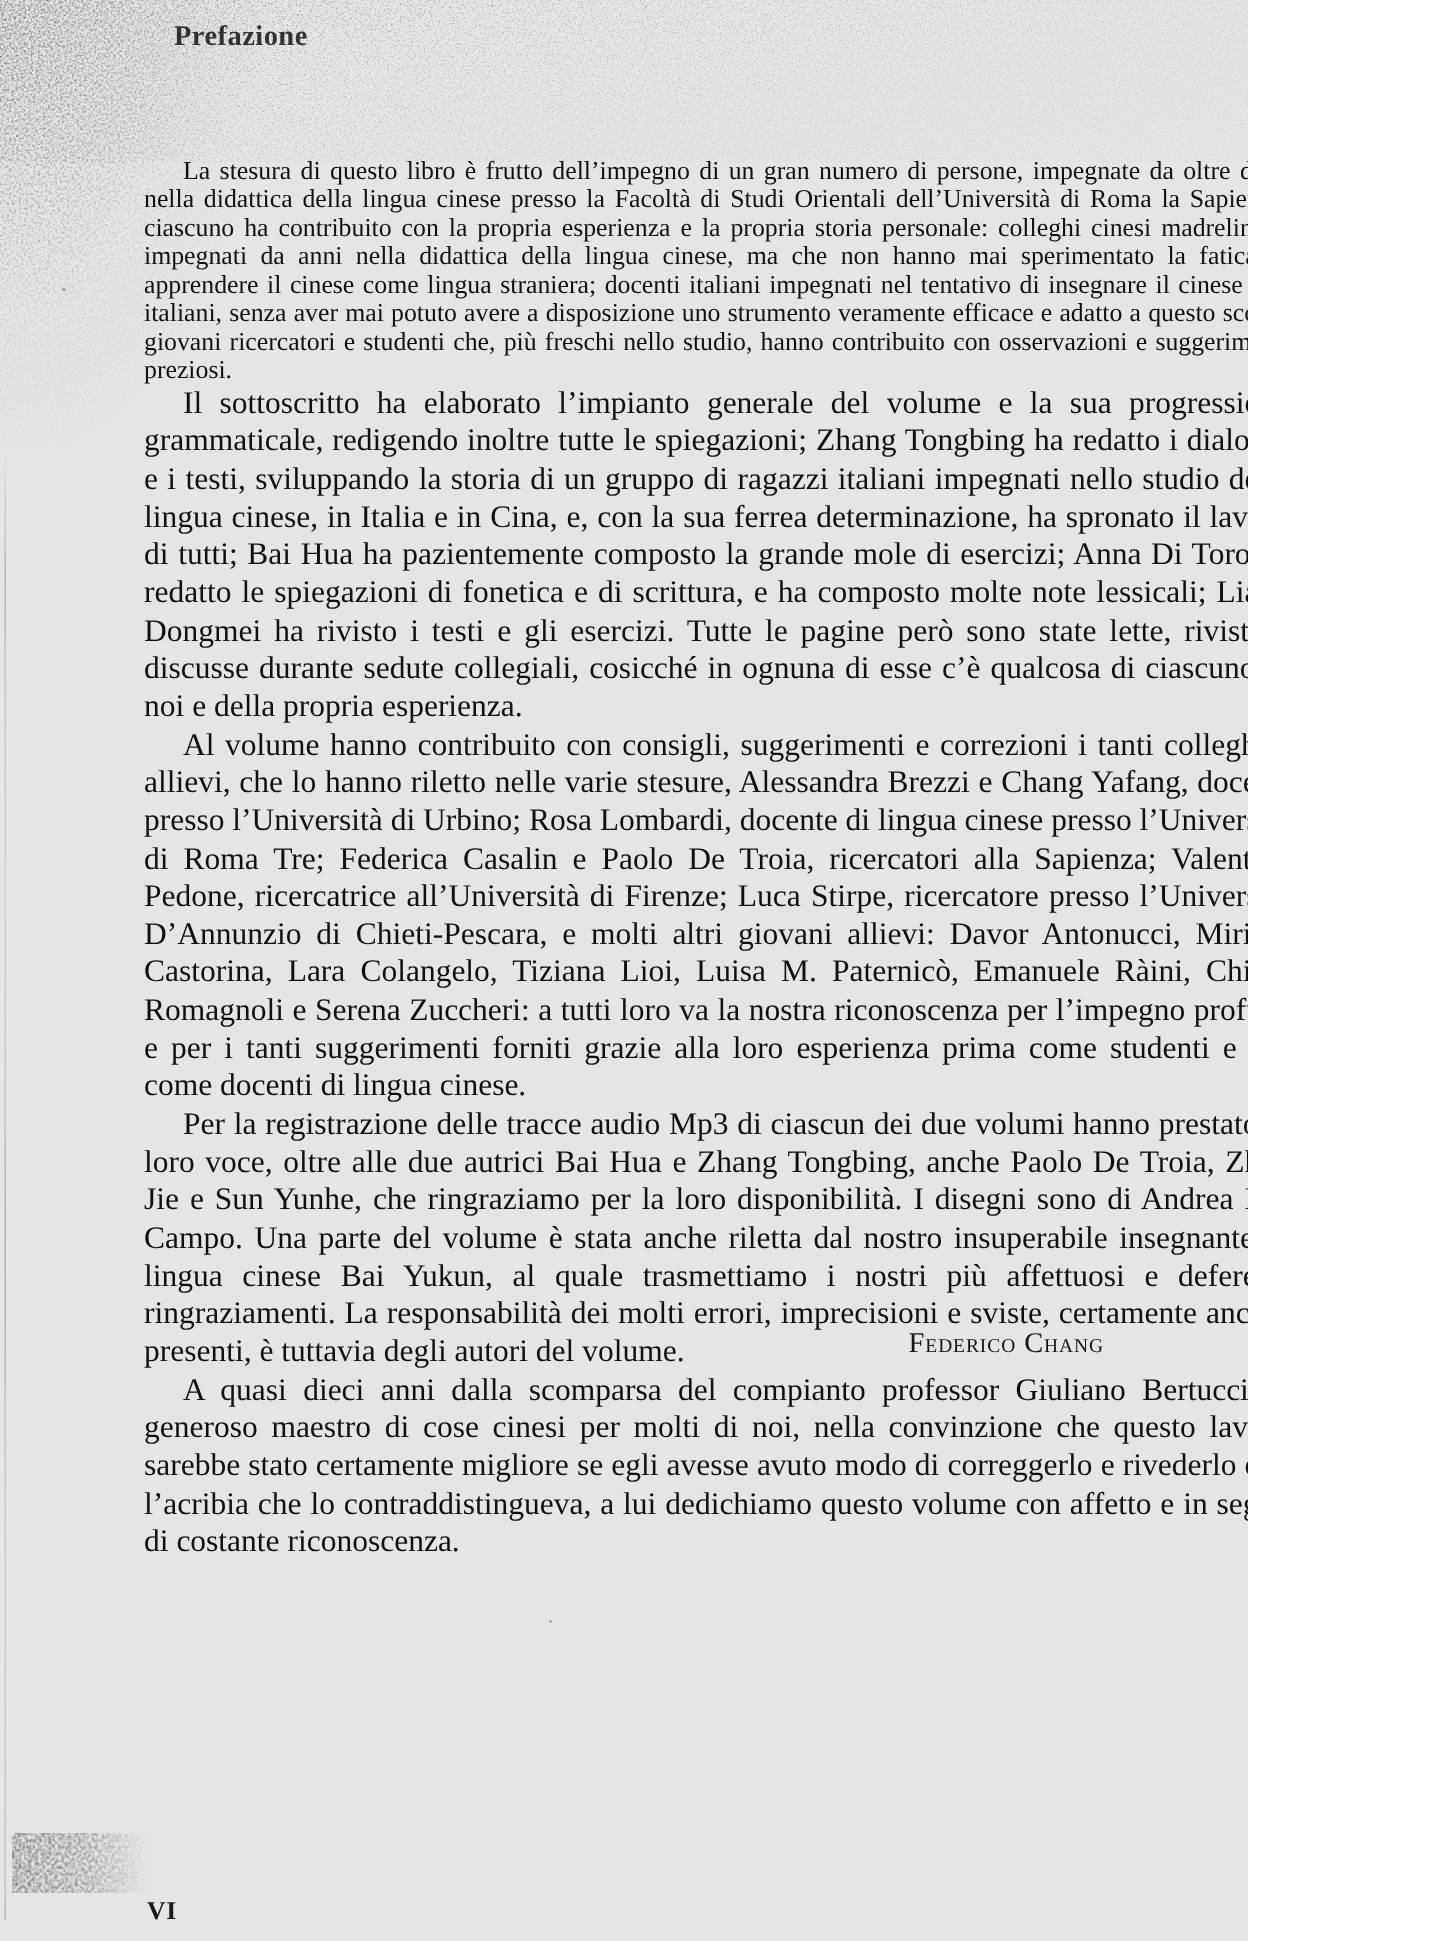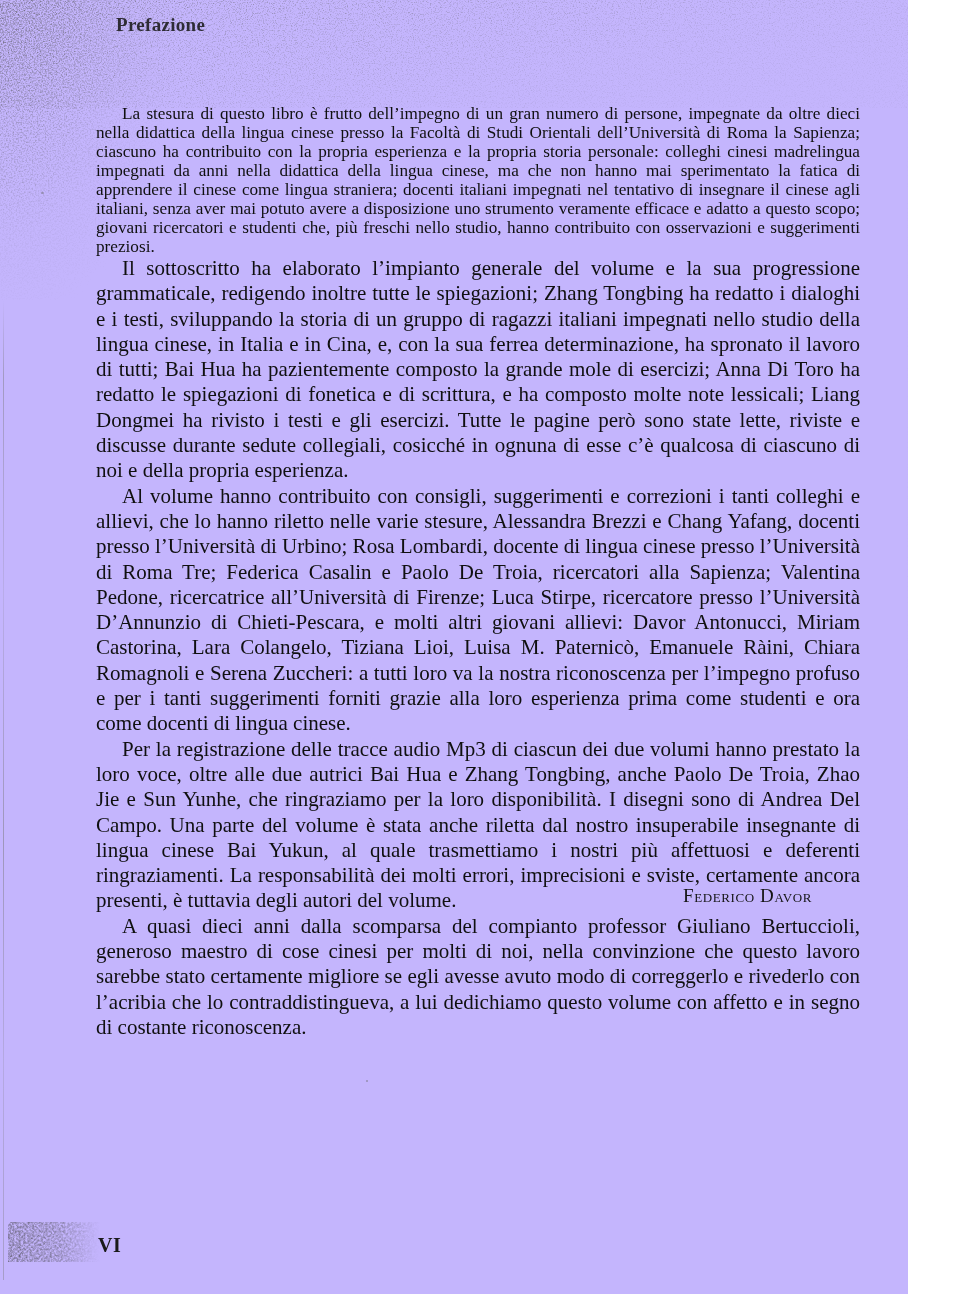--- a/index.html
+++ b/index.html
@@ -2,27 +2,26 @@
 <html><head>
 <meta charset="utf-8">
 <style>
   html, body {
     margin: 0;
     padding: 0;
     background: #ffffff;
   }
   #page {
     position: relative;
-    width: 896px;
+    width: 832px;
     height: 1294px;
-    background: #c4b5fd;
+    background: #e5e5e5;
     overflow: hidden;
     font-family: "Liberation Serif", "DejaVu Serif", serif;
     color: #111111;
-    padding-left: 12px;
   }
 
   
   .noise-band {
     position: absolute;
     left: 0;
     top: 0;
     width: 960px;
     height: 108px;
     pointer-events: none;
@@ -80,22 +79,22 @@
     letter-spacing: 0.6px;
     color: #141414;
     text-align: right;
     white-space: nowrap;
   }
 
   
   .folio {
     position: absolute;
     left: 98px;
-    top: 1234px;
-    font-size: 20px;
+    top: 1264px;
+    font-size: 17px;
     font-weight: 700;
     color: #1a1a1a;
     letter-spacing: 0.5px;
   }
   .folio-smudge {
     position: absolute;
     left: 8px;
     top: 1222px;
     width: 92px;
     height: 40px;
@@ -206,21 +205,21 @@
   <div class="running-head">Prefazione</div>
 
   <div class="textblock">
     <p class="para p1">La stesura di questo libro è frutto dell’impegno di un gran numero di persone, impegnate da oltre dieci nella didattica della lingua cinese presso la Facoltà di Studi Orientali dell’Università di Roma la Sapienza; ciascuno ha contribuito con la propria esperienza e la propria storia personale: colleghi cinesi madrelingua impegnati da anni nella didattica della lingua cinese, ma che non hanno mai sperimentato la fatica di apprendere il cinese come lingua straniera; docenti italiani impegnati nel tentativo di insegnare il cinese agli italiani, senza aver mai potuto avere a disposizione uno strumento veramente efficace e adatto a questo scopo; giovani ricercatori e studenti che, più freschi nello studio, hanno contribuito con osservazioni e suggerimenti preziosi.</p>
     <p class="para p2">Il sottoscritto ha elaborato l’impianto generale del volume e la sua progressione grammaticale, redigendo inoltre tutte le spiegazioni; Zhang Tongbing ha redatto i dialoghi e i testi, sviluppando la storia di un gruppo di ragazzi italiani impegnati nello studio della lingua cinese, in Italia e in Cina, e, con la sua ferrea determinazione, ha spronato il lavoro di tutti; Bai Hua ha pazientemente composto la grande mole di esercizi; Anna Di Toro ha redatto le spiegazioni di fonetica e di scrittura, e ha composto molte note lessicali; Liang Dongmei ha rivisto i testi e gli esercizi. Tutte le pagine però sono state lette, riviste e discusse durante sedute collegiali, cosicché in ognuna di esse c’è qualcosa di ciascuno di noi e della propria esperienza.</p>
     <p class="para p2">Al volume hanno contribuito con consigli, suggerimenti e correzioni i tanti colleghi e allievi, che lo hanno riletto nelle varie stesure, Alessandra Brezzi e Chang Yafang, docenti presso l’Università di Urbino; Rosa Lombardi, docente di lingua cinese presso l’Università di Roma Tre; Federica Casalin e Paolo De Troia, ricercatori alla Sapienza; Valentina Pedone, ricercatrice all’Università di Firenze; Luca Stirpe, ricercatore presso l’Università D’Annunzio di Chieti-Pescara, e molti altri giovani allievi: Davor Antonucci, Miriam Castorina, Lara Colangelo, Tiziana Lioi, Luisa M. Paternicò, Emanuele Ràini, Chiara Romagnoli e Serena Zuccheri: a tutti loro va la nostra riconoscenza per l’impegno profuso e per i tanti suggerimenti forniti grazie alla loro esperienza prima come studenti e ora come docenti di lingua cinese.</p>
     <p class="para p2">Per la registrazione delle tracce audio Mp3 di ciascun dei due volumi hanno prestato la loro voce, oltre alle due autrici Bai Hua e Zhang Tongbing, anche Paolo De Troia, Zhao Jie e Sun Yunhe, che ringraziamo per la loro disponibilità. I disegni sono di Andrea Del Campo. Una parte del volume è stata anche riletta dal nostro insuperabile insegnante di lingua cinese Bai Yukun, al quale trasmettiamo i nostri più affettuosi e deferenti ringraziamenti. La responsabilità dei molti errori, imprecisioni e sviste, certamente ancora presenti, è tuttavia degli autori del volume.</p>
     <p class="para p2">A quasi dieci anni dalla scomparsa del compianto professor Giuliano Bertuccioli, generoso maestro di cose cinesi per molti di noi, nella convinzione che questo lavoro sarebbe stato certamente migliore se egli avesse avuto modo di correggerlo e rivederlo con l’acribia che lo contraddistingueva, a lui dedichiamo questo volume con affetto e in segno di costante riconoscenza.</p>
   </div>
 
-  <div class="signature">Federico Davor</div>
+  <div class="signature">Federico Chang</div>
 
   <svg class="folio-smudge" width="92" height="40" viewBox="0 0 92 40" aria-hidden="true">
     <defs>
       <filter id="grainFolio" x="0" y="0" width="100%" height="100%">
         <feTurbulence type="fractalNoise" baseFrequency="0.45" numOctaves="4" seed="31" result="t"></feTurbulence>
         <feColorMatrix in="t" type="matrix" values="0 0 0 0 0.05
                   0 0 0 0 0.05
                   0 0 0 0 0.05
                   0 0 0 -1.2 0.85"></feColorMatrix>
       </filter>

